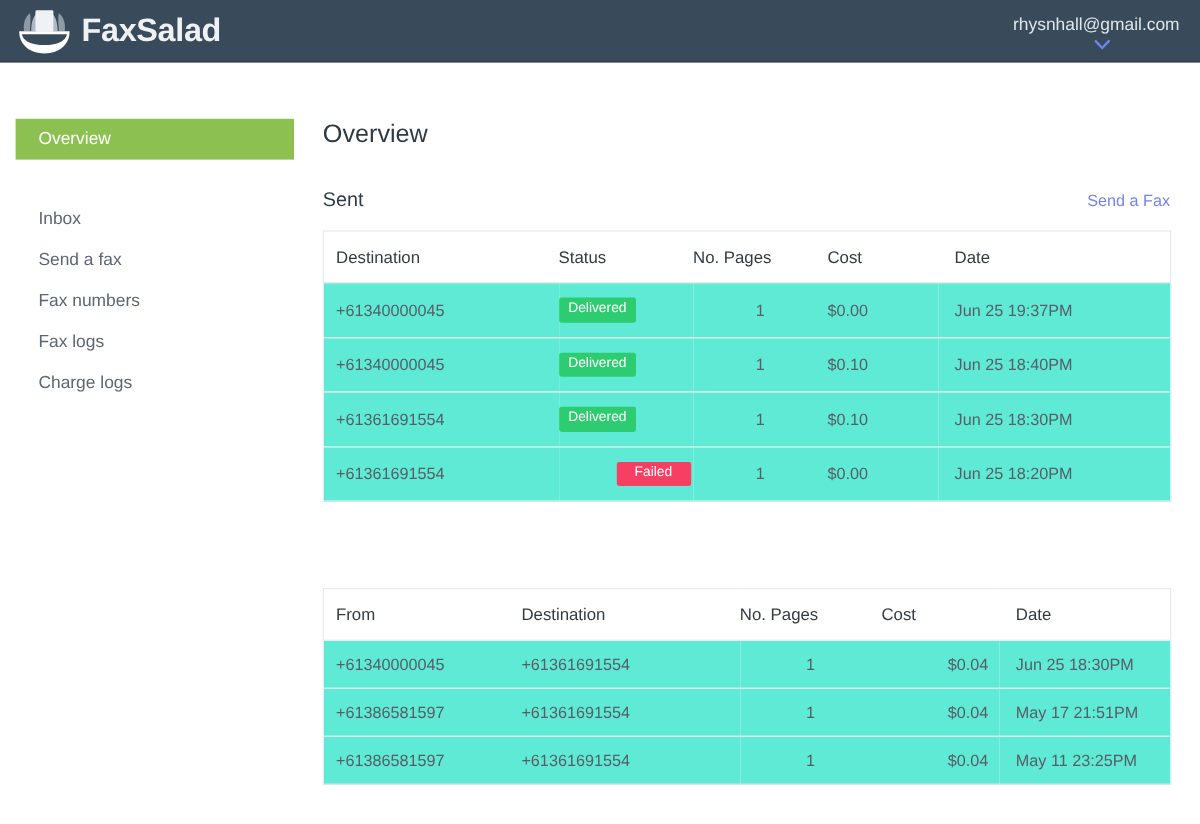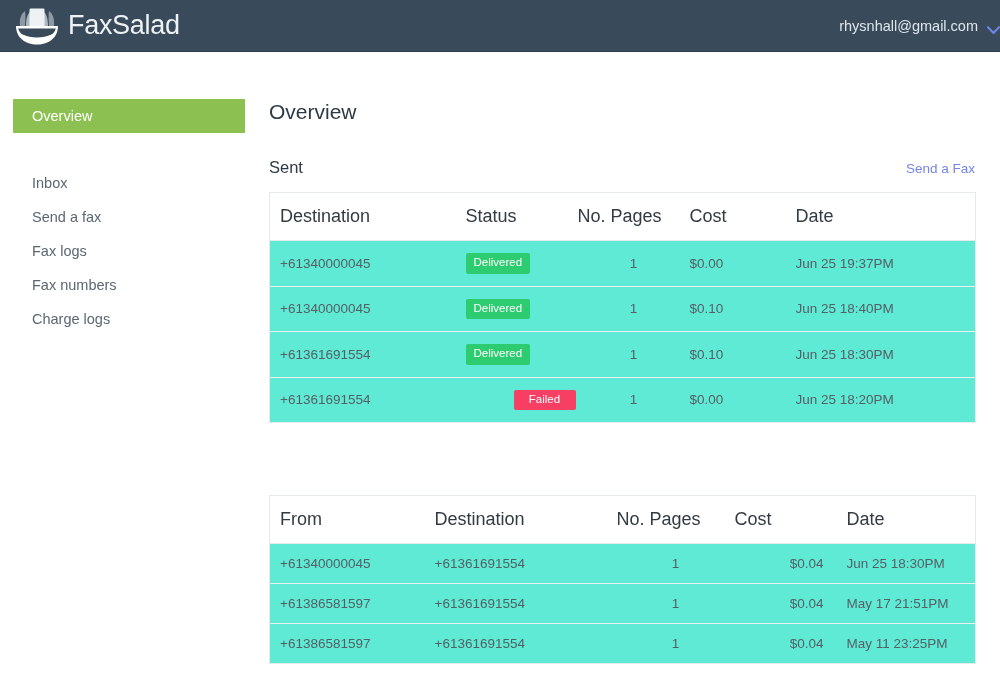--- a/index.html
+++ b/index.html
@@ -32,27 +32,29 @@
   .brand-logo {
     width: 46px; height: 40px;
     display: block;
     flex: 0 0 auto;
   }
   .brand-name {
     color: #eef2f5;
     font-size: 27px;
     letter-spacing: -0.3px;
     margin-left: 8px;
-    font-weight: 400;
+    font-weight: 700;
     line-height: 1;
   }
   .account {
     display: flex;
     align-items: center;
+    padding-right: 17px;
     cursor: pointer;
+    flex-direction: column;
   }
   .account-email {
     color: #dfe6ec;
     font-size: 14.5px;
     font-weight: 400;
   }
   .chevron {
     margin-left: 9px;
     width: 13px; height: 9px;
     display: inline-block;
@@ -116,21 +118,21 @@
 
   
   table.data {
     width: 706px;
     border-collapse: collapse;
     border: 1px solid #e7eaed;
     background: #ffffff;
     table-layout: fixed;
   }
   table.data thead th {
-    font-size: 18px;
+    font-size: 14px;
     color: #333b42;
     font-weight: 400;
     text-align: left;
     padding: 13px 0 13px 0;
     border-bottom: 1px solid #e7eaed;
     background: #ffffff;
     white-space: nowrap;
   }
   table.data tbody td {
     font-size: 13.5px;
@@ -211,24 +213,24 @@
     <span>Overview</span>
   </a>
   <div class="nav-spacer"></div>
   <a class="nav-item">
     <span>Inbox</span>
   </a>
   <a class="nav-item">
     <span>Send a fax</span>
   </a>
   <a class="nav-item">
+    <span>Fax numbers</span>
+  </a>
+  <a class="nav-item">
     <span>Fax logs</span>
-  </a>
-  <a class="nav-item">
-    <span>Fax numbers</span>
   </a>
   <a class="nav-item">
     <span>Charge logs</span>
   </a>
 </nav>
 
 <main class="main">
 
   <h1 class="page-title">Overview</h1>
 

